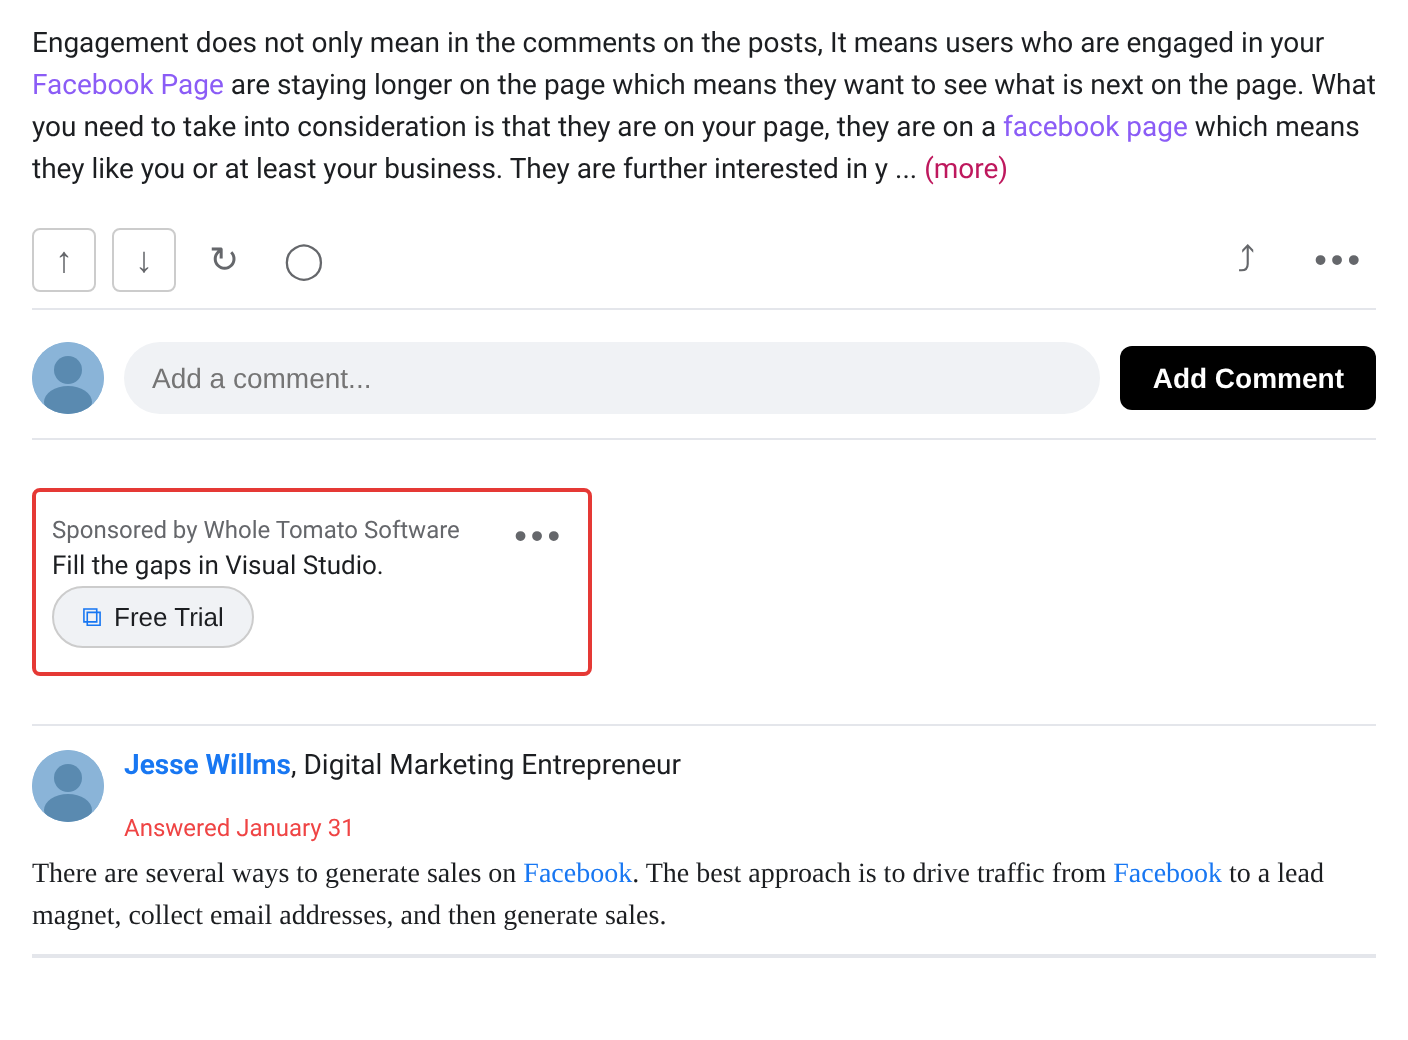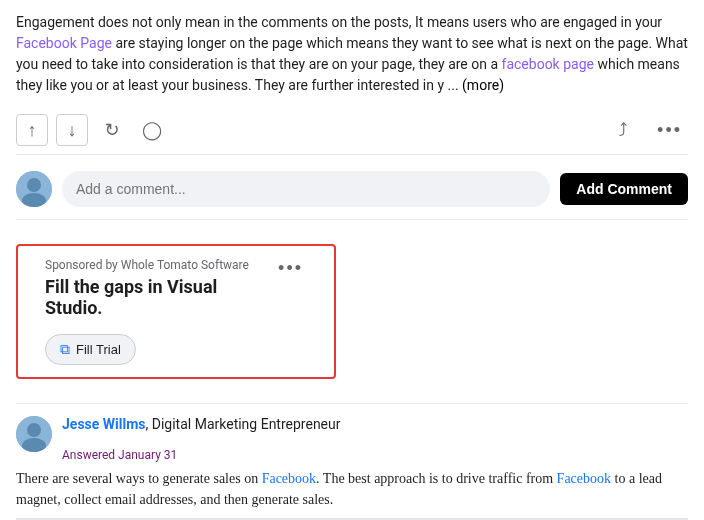--- a/index.html
+++ b/index.html
@@ -20,21 +20,21 @@
       color: #1c1e21;
       line-height: 1.5;
       margin-bottom: 10px;
     }
 
     .post-text .highlight {
       color: #8b5cf6;
     }
 
     .more-link {
-      color: #000000;
+      color: #be185d;
       font-size: 14px;
       cursor: pointer;
     }
 
     .action-bar {
       display: flex;
       align-items: center;
       justify-content: space-between;
       padding: 8px 0;
       border-bottom: 1px solid #e4e6eb;
@@ -126,21 +126,21 @@
       border-radius: 6px;
       padding: 8px 16px;
       font-size: 14px;
       font-weight: 600;
       cursor: pointer;
       white-space: nowrap;
     }
 
     .ad-section {
       margin: 12px 0;
-      padding: 12px 27px;
+      padding: 12px 8px;
       border: 2px solid #e53935;
       border-radius: 4px;
       position: relative;
       display: inline-block;
       min-width: 280px;
       max-width: 320px;
     }
 
     .ad-top {
       display: flex;
@@ -152,24 +152,24 @@
       flex: 1;
     }
 
     .ad-sponsor {
       font-size: 12px;
       color: #65676b;
       margin-bottom: 4px;
     }
 
     .ad-title {
-      font-size: 18px;
-      font-weight: 700;
-      color: #1c1e21;
-      margin-bottom: 16px;
+      font-size: 13px;
+      font-weight: 400;
+      color: #1c1e21;
+      margin-bottom: 2px;
     }
 
     .ad-subtitle {
       font-size: 13px;
       color: #1c1e21;
       margin-bottom: 10px;
     }
 
     .free-trial-btn {
       display: inline-flex;
@@ -217,21 +217,21 @@
       font-weight: 700;
       text-decoration: none;
     }
 
     .answer-role {
       color: #1c1e21;
     }
 
     .answer-date {
       font-size: 12px;
-      color: #701a75;
+      color: #ef4444;
       margin-bottom: 6px;
       margin-top: 16px;
     }
 
     .answer-text {
       font-size: 14px;
       color: #1c1e21;
       line-height: 1.5;
       font-family: Liberation Serif, serif;
     }
@@ -307,21 +307,21 @@
   </div>
 
   <div style="padding: 12px 0;">
     <div class="ad-section">
       <div class="ad-top">
         <div class="ad-content">
           <div class="ad-sponsor">Sponsored by Whole Tomato Software</div>
           <div class="ad-title">Fill the gaps in Visual Studio.</div>
           <button class="free-trial-btn">
             <span class="external-icon">⧉</span>
-            <span>Fill Trial</span>
+            <span>Free Trial</span>
           </button>
         </div>
         <button class="ad-dots">
           <span>•••</span>
         </button>
       </div>
     </div>
   </div>
 
   <hr class="divider">

